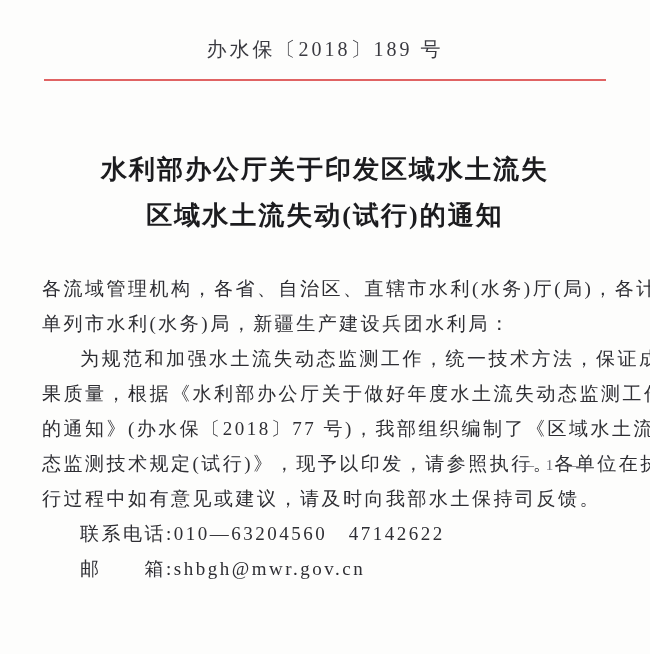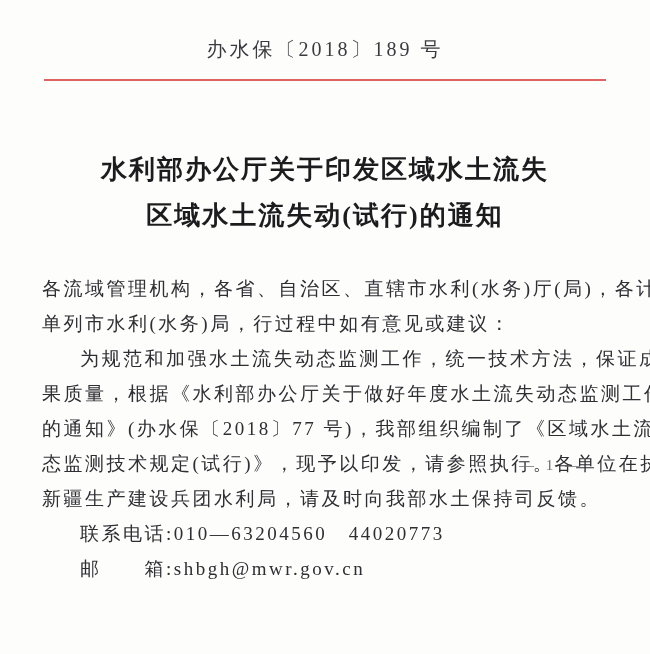--- a/index.html
+++ b/index.html
@@ -78,25 +78,25 @@
 
   <div class="red-divider"></div>
 
   <h1 class="title">
     <span class="title-line">水利部办公厅关于印发区域水土流失</span>
     <span class="title-line">区域水土流失动(试行)的通知</span>
   </h1>
 
   <div class="body-text">
     <div class="body-line">各流域管理机构，各省、自治区、直辖市水利(水务)厅(局)，各计划</div>
-    <div class="body-line">单列市水利(水务)局，行过程中如有意见或建议：</div>
+    <div class="body-line">单列市水利(水务)局，新疆生产建设兵团水利局：</div>
     <div class="body-line indent">为规范和加强水土流失动态监测工作，统一技术方法，保证成</div>
     <div class="body-line">果质量，根据《水利部办公厅关于做好年度水土流失动态监测工作</div>
     <div class="body-line">的通知》(办水保〔2018〕77 号)，我部组织编制了《区域水土流失动</div>
     <div class="body-line">态监测技术规定(试行)》，现予以印发，请参照执行。各单位在执</div>
-    <div class="body-line">新疆生产建设兵团水利局，请及时向我部水土保持司反馈。</div>
-    <div class="body-line indent">联系电话:010—63204560　44020773</div>
+    <div class="body-line">行过程中如有意见或建议，请及时向我部水土保持司反馈。</div>
+    <div class="body-line indent">联系电话:010—63204560　47142622</div>
     <div class="body-line indent">邮　　箱:shbgh@mwr.gov.cn</div>
   </div>
 
   <div class="page-number">— 1 —</div>
 
 </div>
 
 </body></html>

